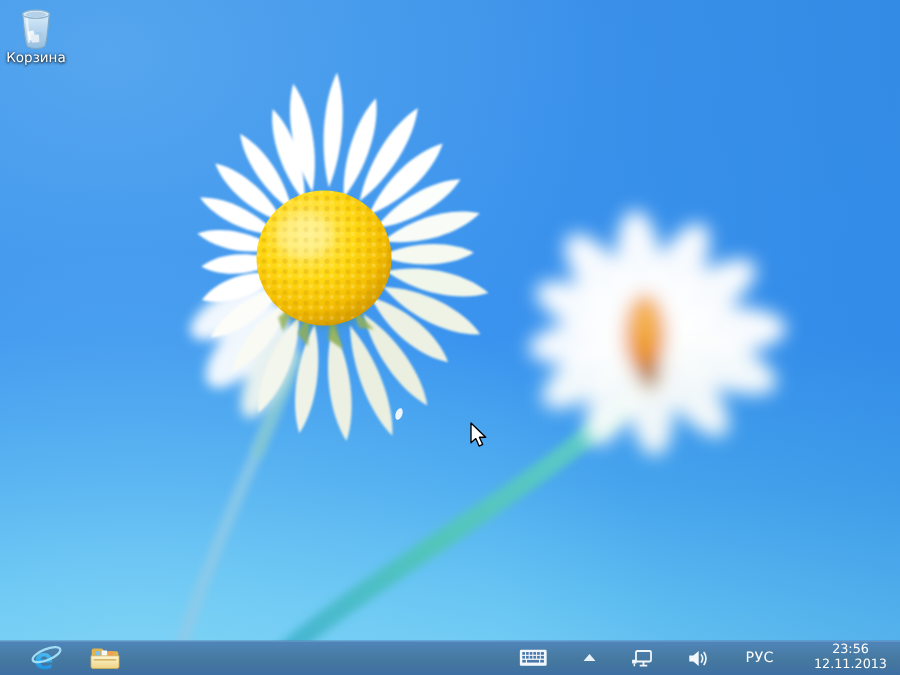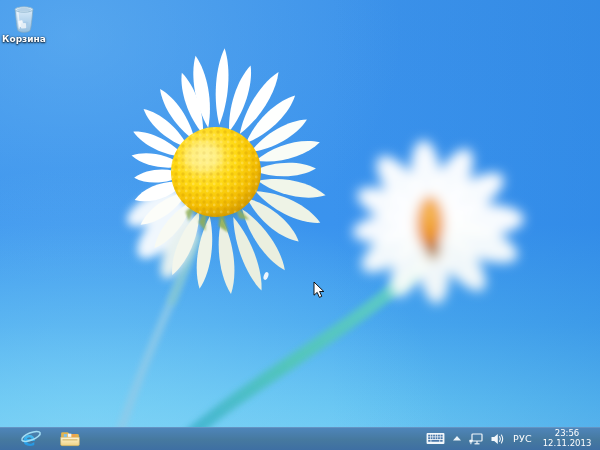--- a/index.html
+++ b/index.html
@@ -11,34 +11,33 @@
   }
   .wallpaper{position:absolute;inset:0;}
   
   .desktop-icon{
     position:absolute;left:1px;top:6px;width:46px;
     display:flex;flex-direction:column;align-items:center;cursor:default;
   }
   .desktop-icon .label{
     margin-top:1px;font-size:9px;line-height:10px;color:#ffffff;text-align:right;
     text-shadow:0 1px 2px rgba(0,0,0,.85),0 0 2px rgba(0,0,0,.6);
-    font-weight:bold;
   }
   
   .cursor{position:absolute;left:313px;top:281px;width:12px;height:18px;}
   
   .taskbar{
     position:absolute;left:0;right:0;bottom:0;height:23px;
     background:linear-gradient(180deg,#4F86BC 0%,#46799F 55%,#3E6FA3 100%);
     box-shadow:inset 0 1px 0 rgba(255,255,255,.12);
     display:flex;align-items:center;
   }
   .task-apps{display:flex;align-items:center;gap:15px;padding-left:19px;}
   .task-btn{display:flex;align-items:center;justify-content:center;width:24px;height:23px;}
-  .tray{margin-left:auto;display:flex;align-items:center;gap:8px;padding-right:7px;}
+  .tray{margin-left:auto;display:flex;align-items:center;gap:24px;padding-right:7px;}
   .tray-btn{display:flex;align-items:center;justify-content:center;height:23px;}
   .lang{font-size:9.5px;color:#FFFFFF;letter-spacing:.3px;padding:0 1px;}
   .clock{display:flex;flex-direction:column;align-items:center;justify-content:center;
          color:#FFFFFF;font-size:8.5px;line-height:9.5px;text-align:right;min-width:52px;}
 </style>
 </head>
 <body>
 
 <div class="screen">
 

